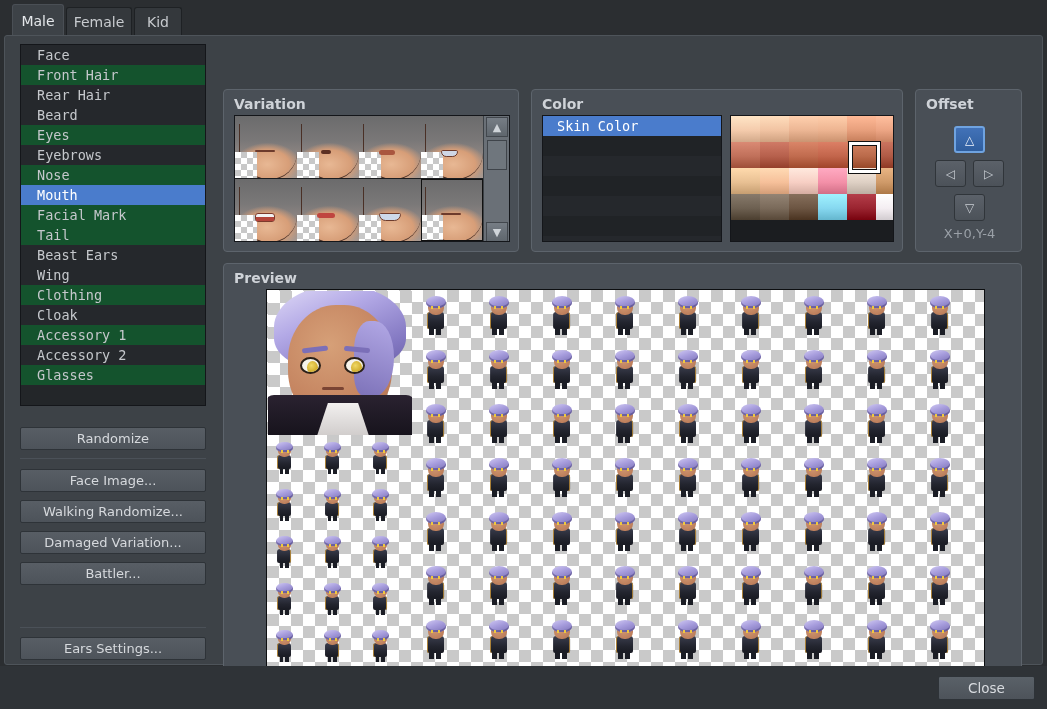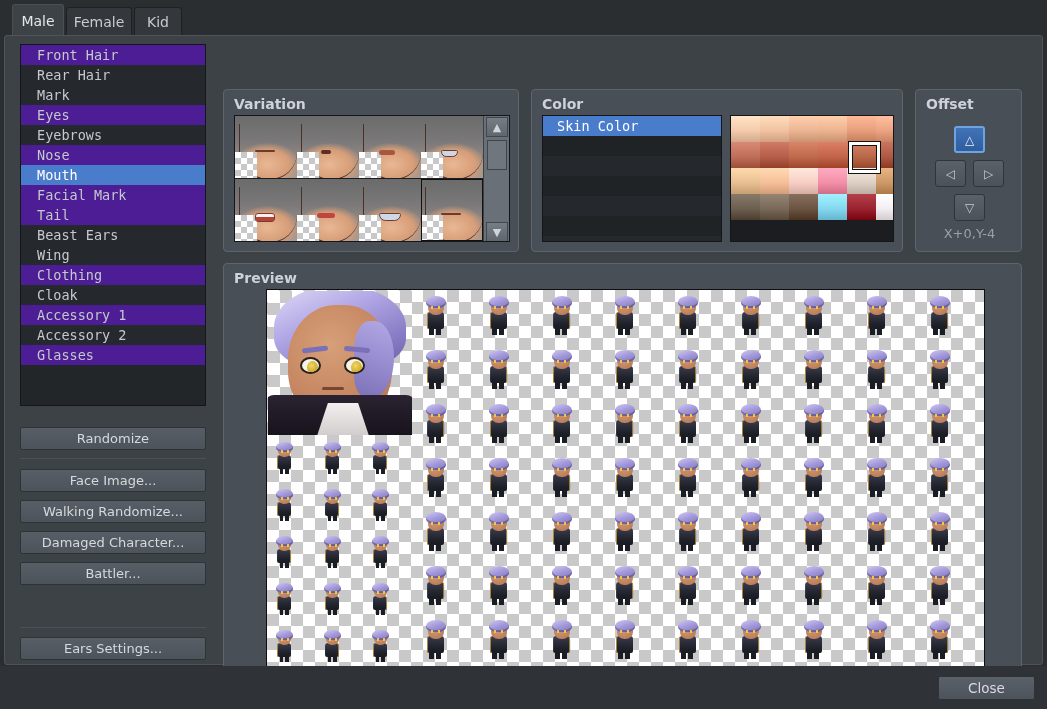--- a/index.html
+++ b/index.html
@@ -55,21 +55,21 @@
     overflow: hidden;
   }
   .part-item {
     height: 20px; line-height: 20px;
     padding-left: 16px;
     color: #c5c8cc; font-size: 13.5px;
     font-family: "DejaVu Sans Mono", "Liberation Mono", monospace;
     white-space: nowrap;
   }
   .part-item.odd  { background: #25282c; }
-  .part-item.even { background: #4c1d95; }
+  .part-item.even { background: #14532d; }
   .part-item.selected { background: #4a7ccc; color: #ffffff; }
 
   
   .sbtn {
     position: absolute; left: 0; width: 186px; height: 23px;
     background: linear-gradient(#585e65, #4d535a);
     border: 1px solid #2e3338;
     border-radius: 2px;
     color: #d6d9dd; font-size: 13px;
     display: flex; align-items: center; justify-content: center;
@@ -307,42 +307,43 @@
 <div id="tabbar">
     <div class="tab active" style="left: 12px; width: 52px;">Male</div>
     <div class="tab" style="left: 66px; width: 66px;">Female</div>
     <div class="tab" style="left: 134px; width: 48px;">Kid</div>
   </div>
 
 <div id="window">
 
   <div id="sidebar">
     <div id="partlist">
+        <div class="part-item odd">Face</div>
         <div class="part-item even">Front Hair</div>
         <div class="part-item odd">Rear Hair</div>
-        <div class="part-item odd">Mark</div>
+        <div class="part-item odd">Beard</div>
         <div class="part-item even">Eyes</div>
         <div class="part-item odd">Eyebrows</div>
         <div class="part-item even">Nose</div>
         <div class="part-item selected">Mouth</div>
         <div class="part-item even">Facial Mark</div>
         <div class="part-item even">Tail</div>
         <div class="part-item odd">Beast Ears</div>
         <div class="part-item odd">Wing</div>
         <div class="part-item even">Clothing</div>
         <div class="part-item odd">Cloak</div>
         <div class="part-item even">Accessory 1</div>
         <div class="part-item odd">Accessory 2</div>
         <div class="part-item even">Glasses</div>
       </div>
   <div class="sbtn" style="top: 383px;">Randomize</div>
       <div class="divider" style="top: 414px;"></div>
       <div class="sbtn" style="top: 425px;">Face Image...</div>
       <div class="sbtn" style="top: 456px;">Walking Randomize...</div>
-      <div class="sbtn" style="top: 487px;">Damaged Character...</div>
+      <div class="sbtn" style="top: 487px;">Damaged Variation...</div>
       <div class="sbtn" style="top: 518px;">Battler...</div>
       <div class="divider" style="top: 583px;"></div>
       <div class="sbtn" style="top: 593px;">Ears Settings...</div>
       <div class="sbtn" style="top: 624px;">Load Settings...</div>
     </div>
 
   <div class="group" id="variation">
     <div class="title">Variation</div>
     <div id="varbox">
       <div id="varthumbs">

